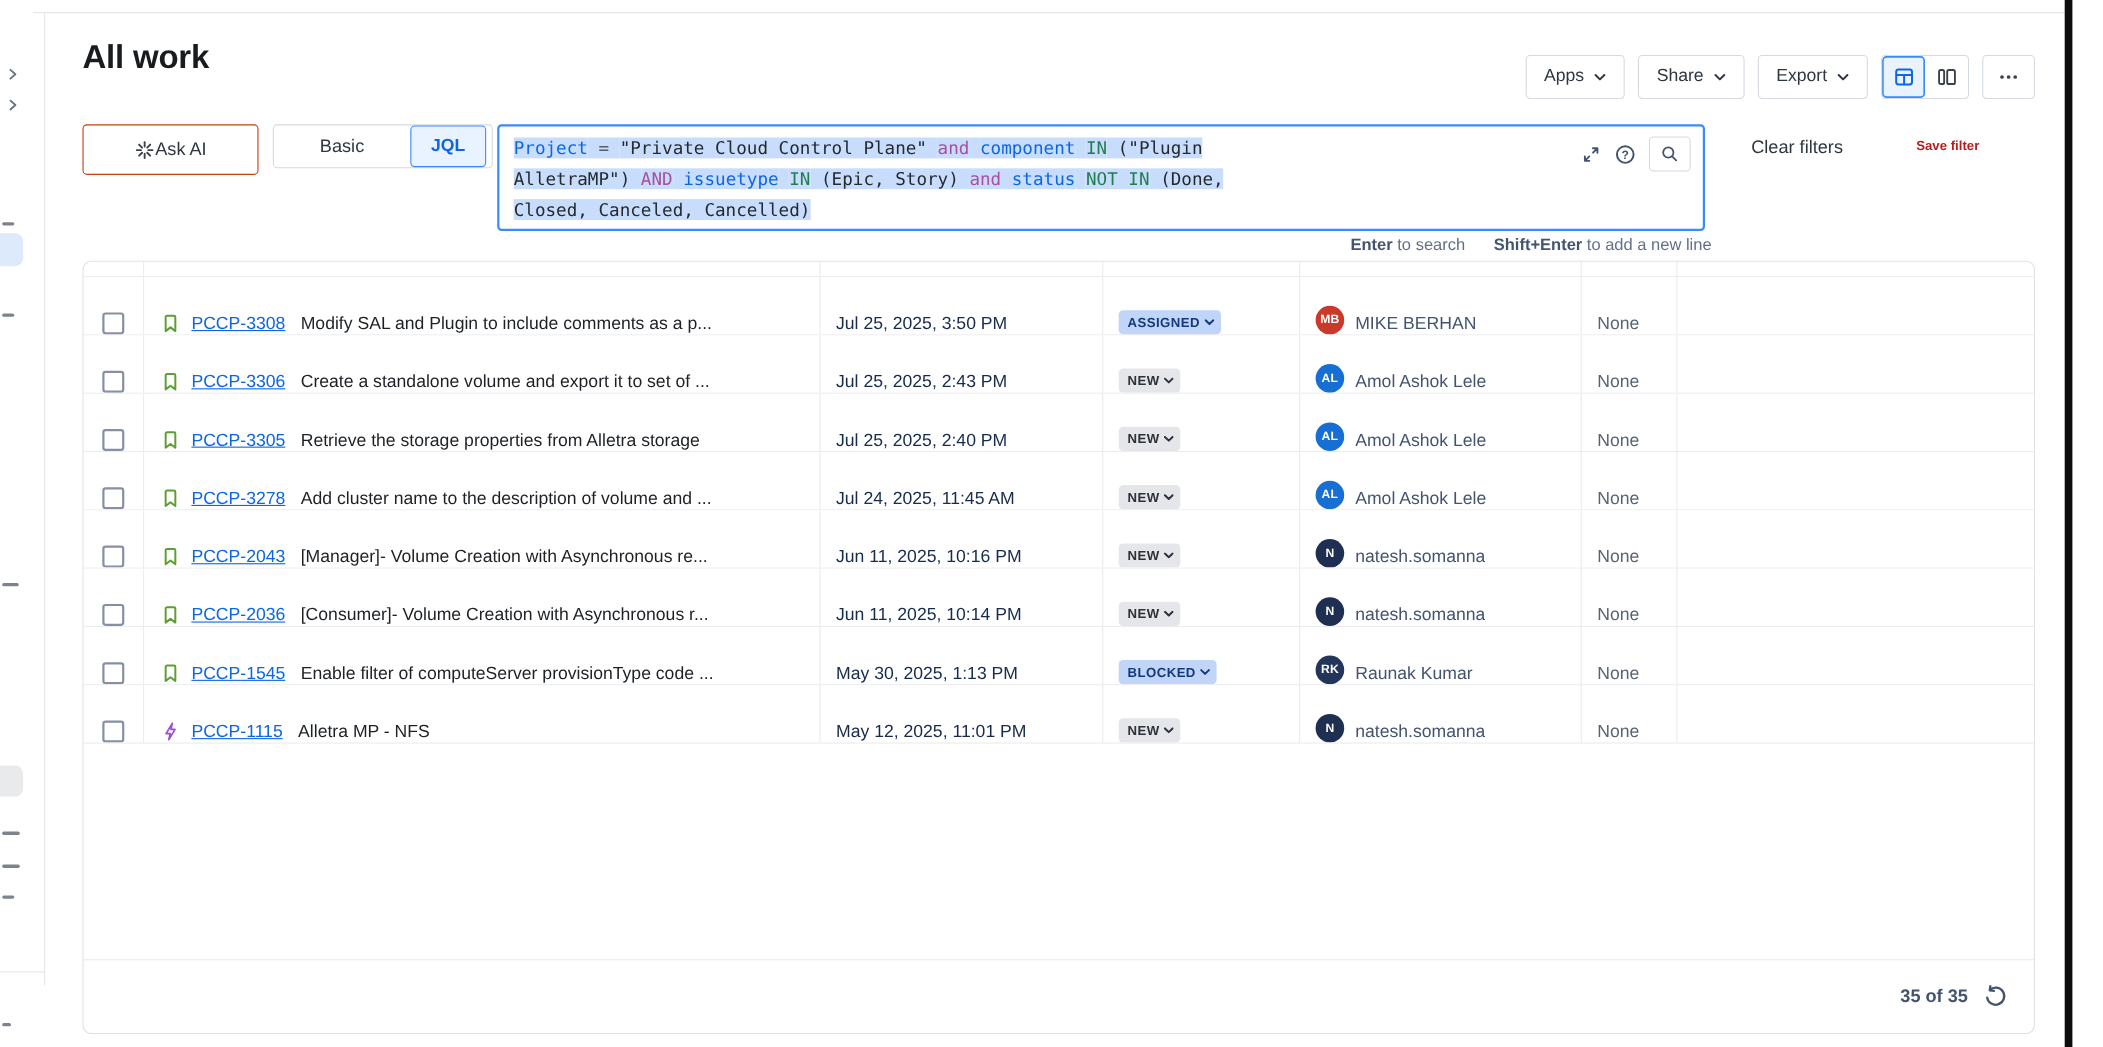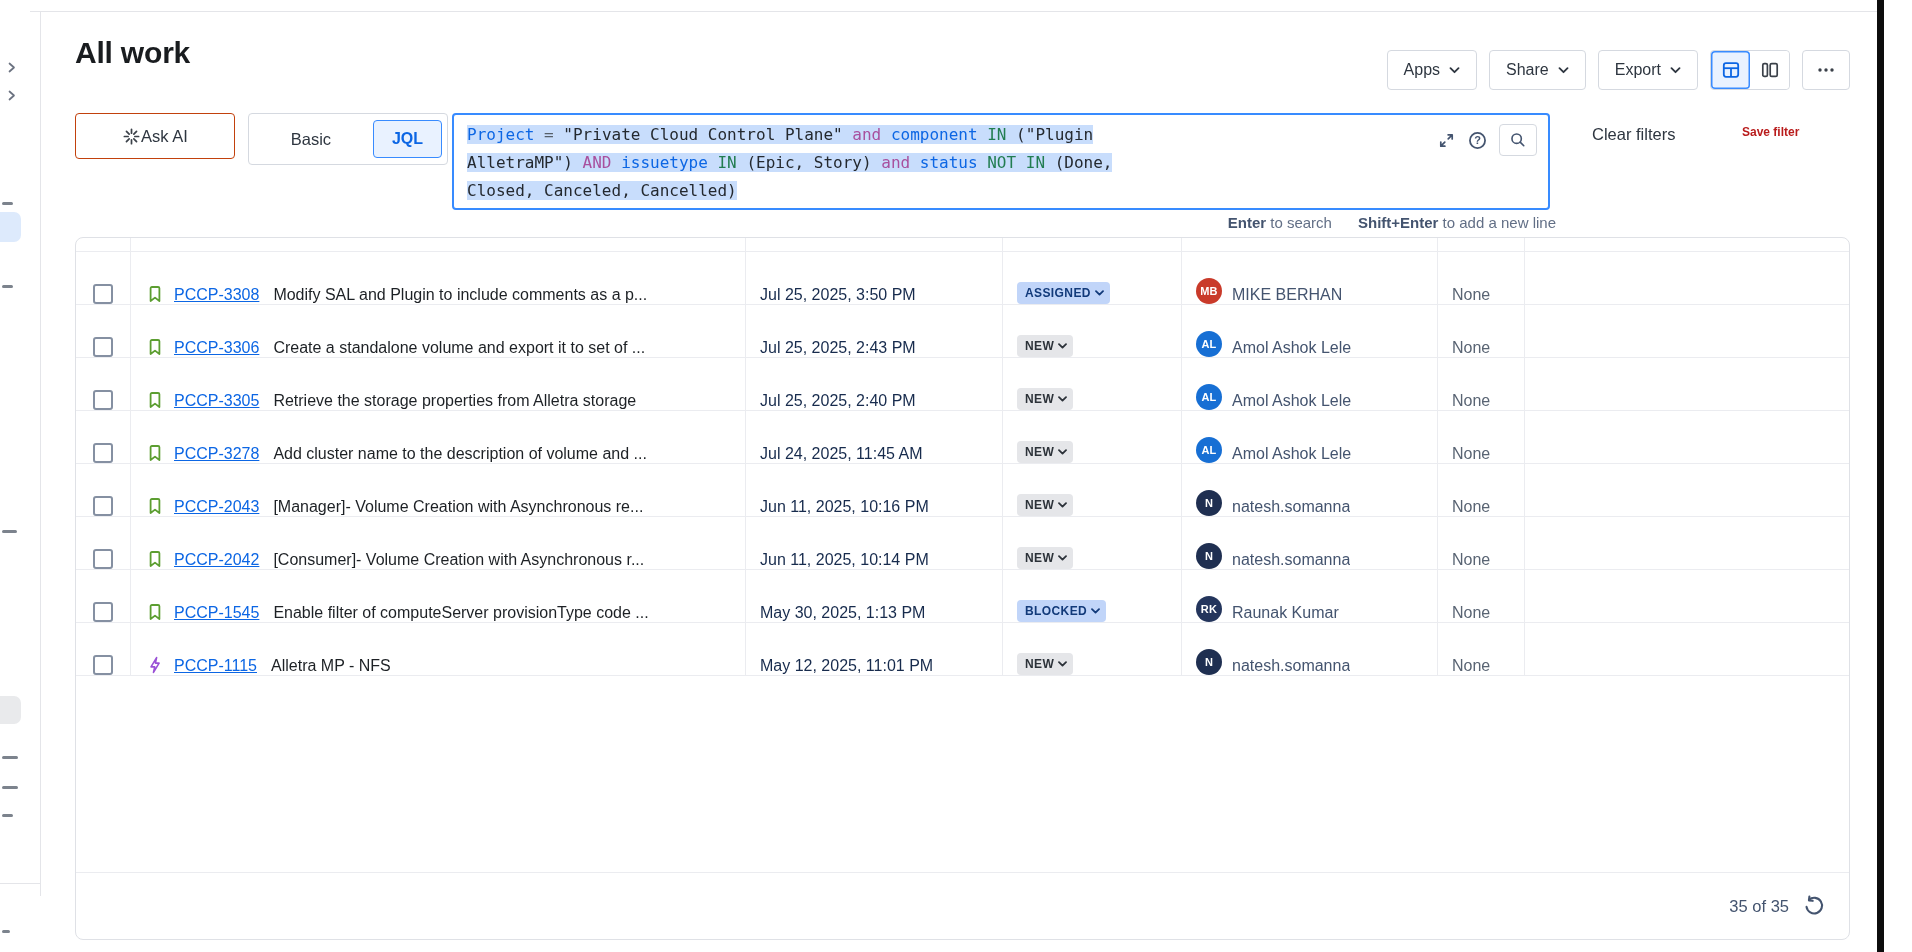--- a/index.html
+++ b/index.html
@@ -25,21 +25,21 @@
   
   .toolbar{position:absolute;top:50px;left:1348px;width:502px;display:flex;gap:12px;align-items:center;justify-content:flex-end;}
   .tb-btn{height:40px;border:1px solid #d5d9e0;background:#fff;border-radius:4px;font-family:"Liberation Sans",sans-serif;font-size:16px;font-weight:500;color:#2e3640;padding:0 16px;display:flex;align-items:center;gap:9px;cursor:pointer;}
   .view-toggle{display:flex;border:1px solid #d5d9e0;border-radius:4px;height:40px;box-sizing:border-box;}
   .vt-btn{width:39px;height:38px;display:flex;align-items:center;justify-content:center;background:#fff;border:none;border-radius:4px;cursor:pointer;}
   .vt-btn.active{background:#e9f2ff;box-shadow:inset 0 0 0 1.5px #388bff;}
   .more-btn{width:48px;justify-content:center;padding:0;}
 
   
   .ask-ai{position:absolute;left:75px;top:113px;width:160px;height:46px;border:1px solid #c2410c;border-radius:4px;background:#fff;display:flex;align-items:center;justify-content:center;font-size:16.5px;font-weight:500;color:#2e3640;cursor:pointer;}
-  .mode-switch{position:absolute;left:248px;top:113px;width:200px;height:52px;border:1px solid #d5d9e0;border-radius:4px;background:#fff;box-sizing:border-box;display:flex;align-items:center;justify-content:space-between;padding:0 5px 0 0;}
+  .mode-switch{position:absolute;left:248px;top:113px;width:200px;height:40px;border:1px solid #d5d9e0;border-radius:4px;background:#fff;box-sizing:border-box;display:flex;align-items:center;justify-content:space-between;padding:0 5px 0 0;}
   .basic-label{flex:1;text-align:center;font-size:16.5px;font-weight:500;color:#2e3640;cursor:pointer;}
   .jql-pill{height:36px;padding:0 18px;border:1px solid #388bff;background:#e9f2ff;color:#0c66e4;font-weight:600;font-size:16px;border-radius:4px;display:flex;align-items:center;cursor:pointer;}
 
   .jql-box{position:absolute;left:452px;top:113px;width:1098px;height:97px;border:2px solid #388bff;border-radius:4px;background:#fff;box-sizing:border-box;padding:6px 126px 6px 13px;cursor:text;}
   .jql-line{font-family:"DejaVu Sans Mono","Liberation Mono",monospace;font-size:16px;line-height:28px;white-space:pre;}
   .tok{background:#c8ddfc;}
   .tok-field{color:#0c66e4;}
   .tok-kw{color:#a8509e;}
   .tok-in{color:#227d51;}
   .tok-text{color:#24292f;}
@@ -83,21 +83,21 @@
   .td.col-created{color:#172b4d;}
 
   .badge{display:inline-flex;align-items:center;gap:4px;font-size:12px;font-weight:700;letter-spacing:.4px;padding:4px 6px 4px 8px;border-radius:4px;cursor:pointer;}
   .badge-blue{background:#c1d5f9;color:#123a7a;}
   .badge-gray{background:#e5e6e9;color:#2c3239;}
 
   .avatar{width:26px;height:26px;border-radius:50%;color:#fff;font-size:11px;font-weight:700;display:inline-flex;align-items:center;justify-content:center;flex:none;letter-spacing:.2px;}
   .assignee-name{margin-left:10px;color:#44546f;font-size:16px;overflow:hidden;text-overflow:ellipsis;}
 
   .tfill{flex:1;}
-  .tfoot{height:66px;flex:none;border-top:1px solid #ebecf0;display:flex;align-items:center;justify-content:flex-end;gap:14px;padding-right:24px;font-size:16.5px;color:#44546f;}
+  .tfoot{height:66px;flex:none;border-top:1px solid #ebecf0;display:flex;align-items:center;justify-content:flex-end;gap:14px;padding-right:24px;font-size:16.5px;color:#44546f;font-weight:bold;}
   .refresh-btn{background:none;border:none;padding:0;display:flex;cursor:pointer;}
 </style>
 </head>
 <body>
 
 <div class="screen">
 
   <div class="top-line"></div>
   <div class="black-edge"></div>
 
@@ -400,21 +400,21 @@
     <div class="td col-check">
             <span class="checkbox"></span>
           </div>
     <div class="td col-work">
       <span class="type-icon">
         <svg width="20" height="20" viewBox="0 0 20 20">
                 <path d="M5.6 4.3c0-.72.58-1.3 1.3-1.3h6.2c.72 0 1.3.58 1.3 1.3V17l-4.4-3.4L5.6 17z" fill="none" stroke="#5c9e31" stroke-width="1.8" stroke-linejoin="round"></path>
               </svg>
       </span>
 
-      <a class="issue-key">PCCP-2042</a>
+      <a class="issue-key">PCCP-2036</a>
       <span class="issue-title">[Consumer]- Volume Creation with Asynchronous r...</span>
     </div>
     <div class="td col-created">Jun 11, 2025, 10:14 PM</div>
     <div class="td col-status">
       <span class="badge badge-gray">
         <span class="badge-label">NEW</span>
         <svg width="9" height="6" viewBox="0 0 9 6">
                 <polyline points="1,1.2 4.5,4.6 8,1.2" fill="none" stroke="currentColor" stroke-width="1.8" stroke-linecap="round" stroke-linejoin="round"></polyline>
               </svg>
       </span>

